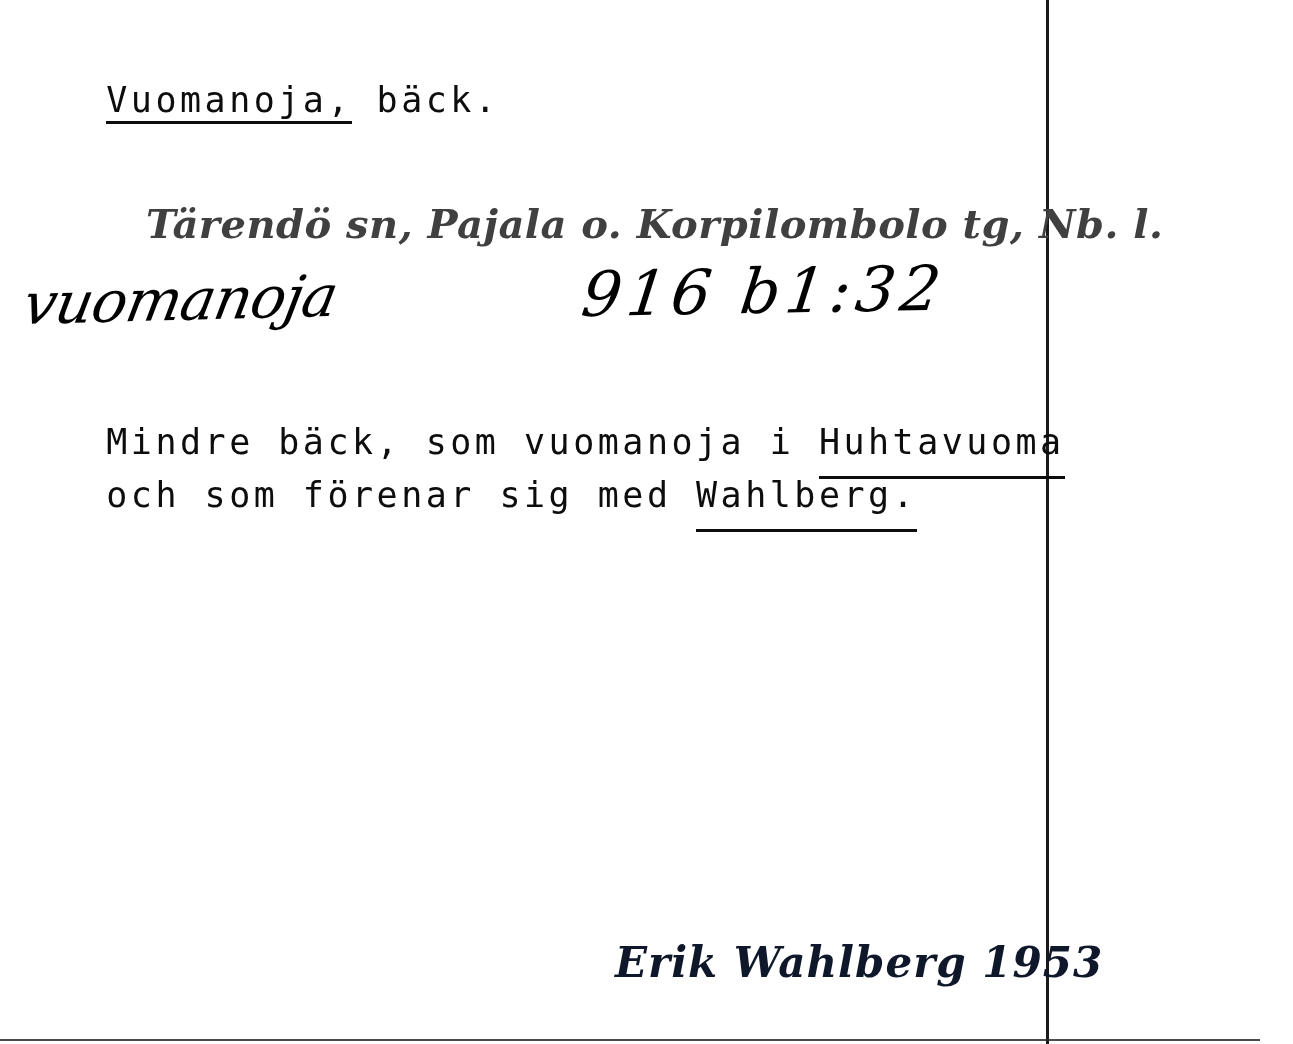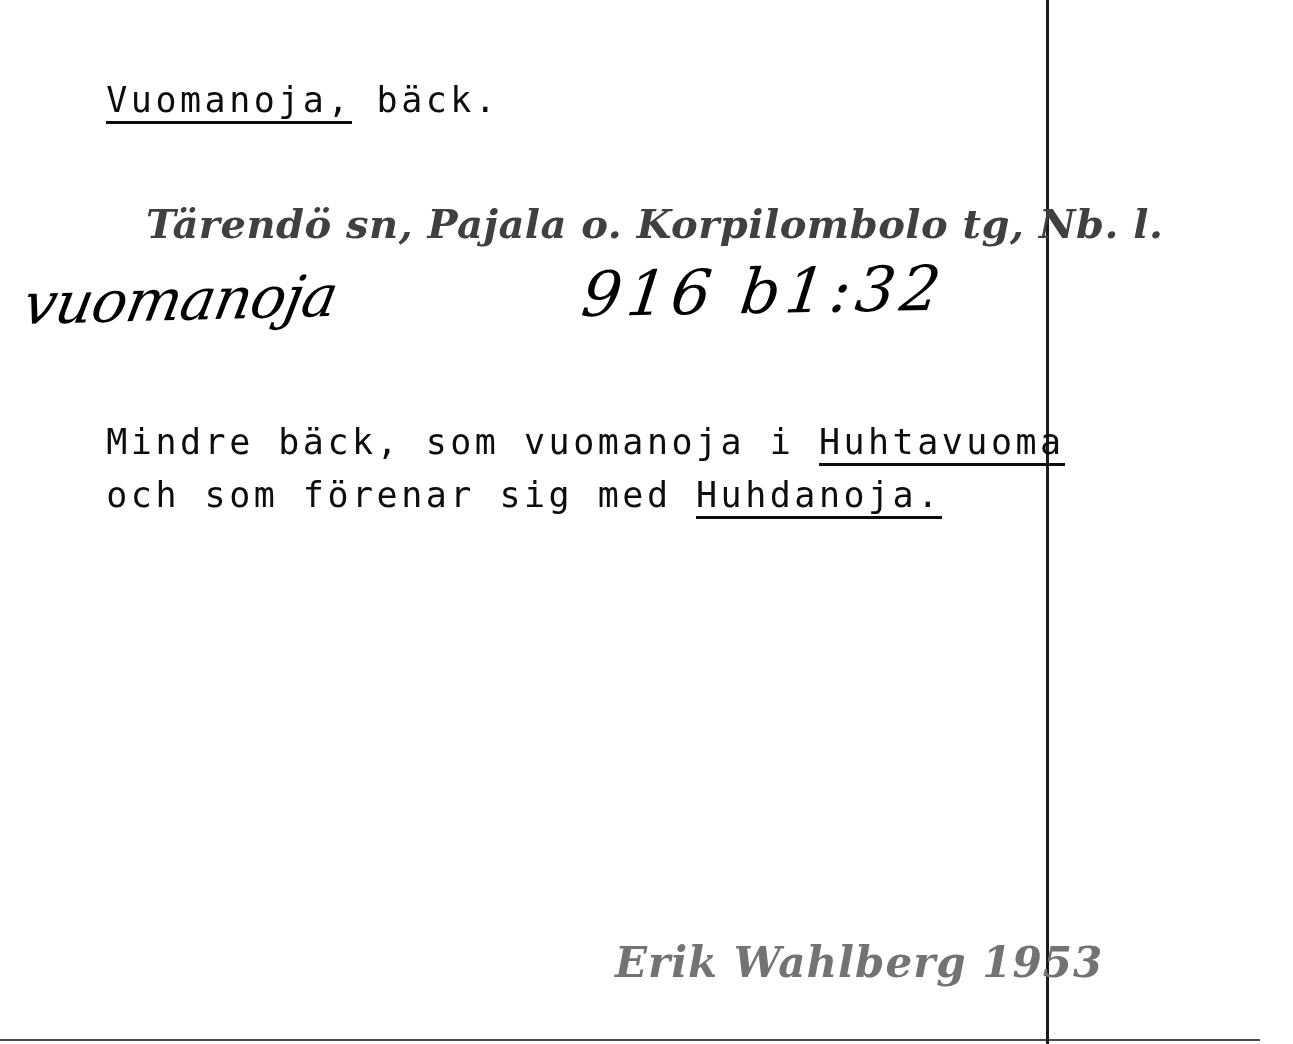--- a/index.html
+++ b/index.html
@@ -99,33 +99,33 @@
     transform-origin: left bottom;
   }
 
   
   .desc {
     position: absolute;
     left: 8px;
   }
   .desc-l1 { top: 382px; }
   .desc-l2 { top: 435px; }
-  .u { border-bottom: 3px solid #0d0d0d; padding-bottom: 1px; margin-top: 32px; }
+  .u { border-bottom: 3px solid #0d0d0d; padding-bottom: 14px; margin-top: 32px; }
 
   
   .signature {
     position: absolute;
     left: 615px;
     top: 938px;
     font-family: "DejaVu Serif", "Liberation Serif", serif;
     font-style: italic;
     font-weight: 700;
     font-size: 42px;
     letter-spacing: 1px;
-    color: #737373;
+    color: #0f172a;
     white-space: nowrap;
   }
 </style>
 </head>
 <body>
 
 <div class="card">
 
   <div class="right-rule"></div>
   <div class="bottom-rule"></div>
@@ -138,18 +138,18 @@
 
   <div class="hand hand-word">vuomanoja</div>
 
   <div class="hand hand-ref">916 b1:32</div>
 
   <div class="typed desc desc-l1">
     <span>Mindre bäck, som vuomanoja i </span><span class="u">Huhtavuoma</span>
   </div>
 
   <div class="typed desc desc-l2">
-    <span>och som förenar sig med </span><span class="u">Huhdanoja.</span>
+    <span>och som förenar sig med </span><span class="u">Wahlberg.</span>
   </div>
 
   <div class="signature">Erik  Wahlberg  1953</div>
 
 </div>
 
 </body></html>

